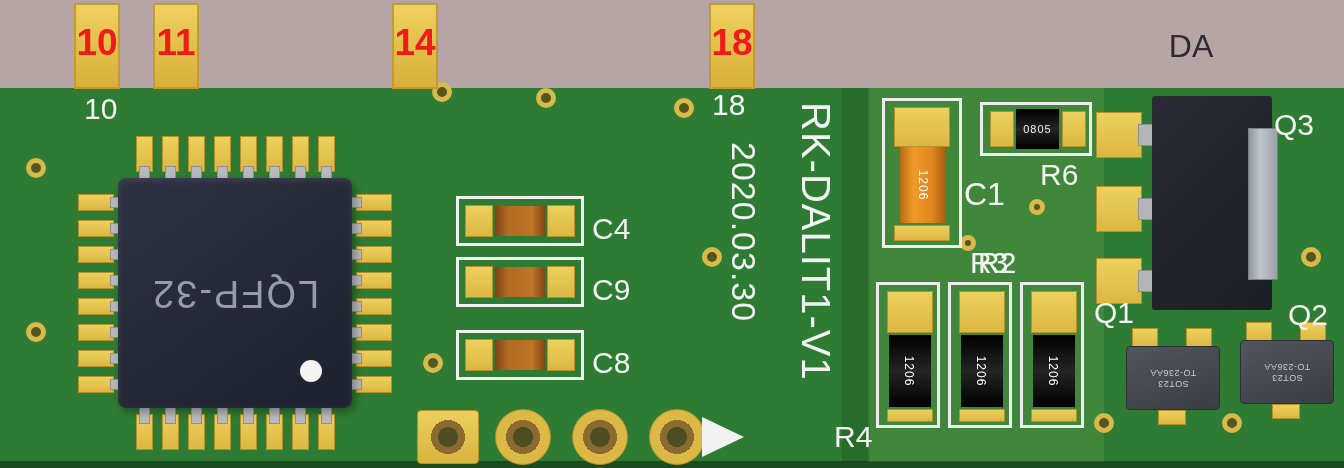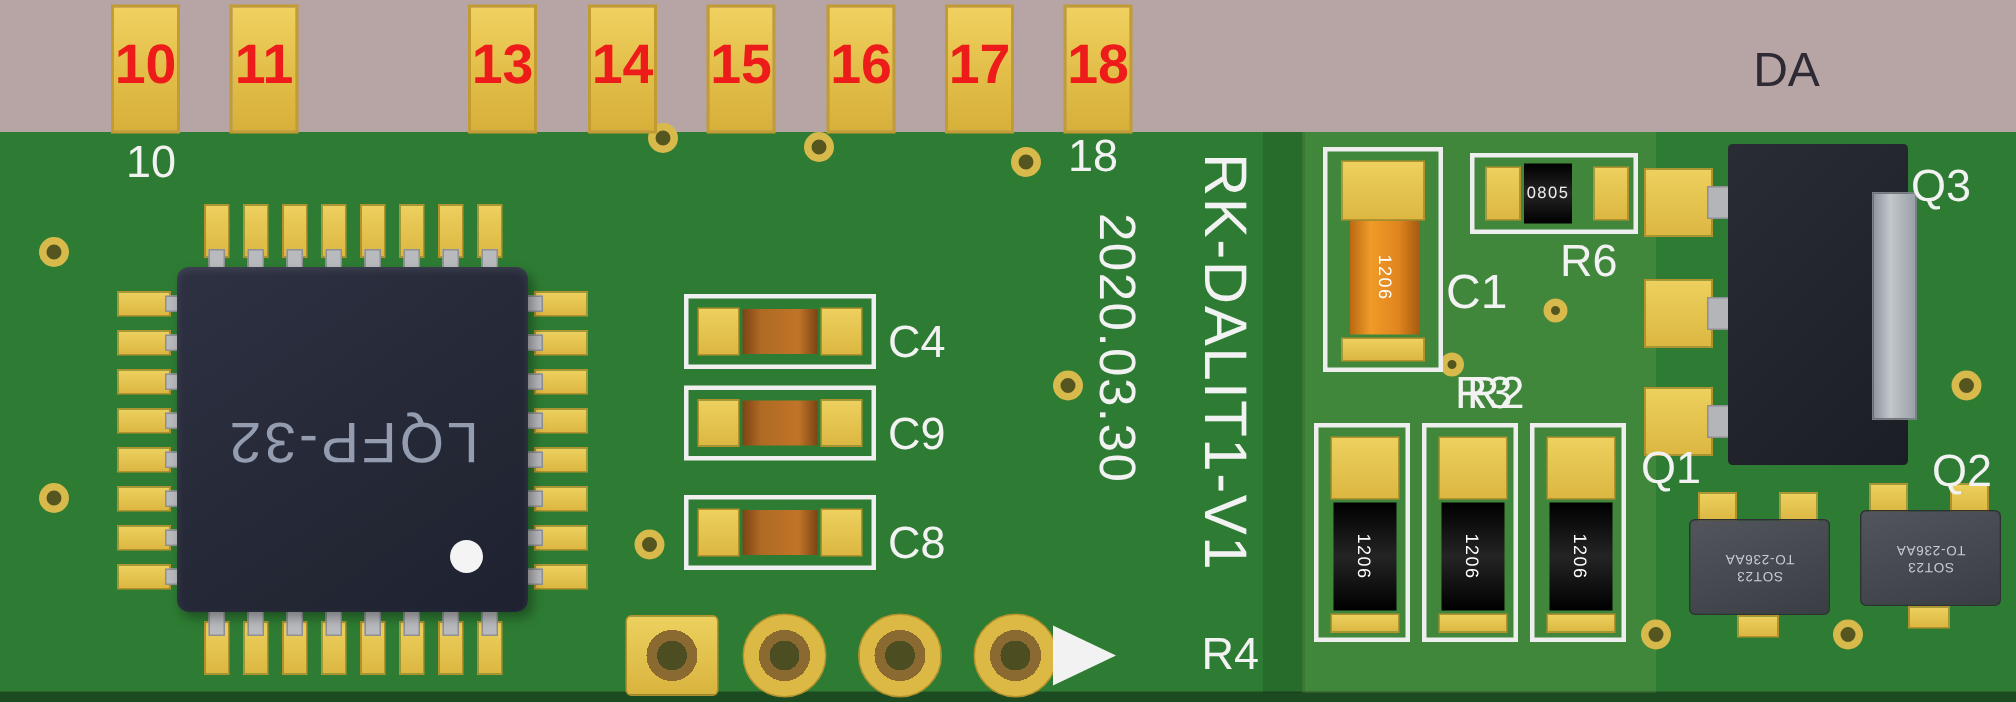--- a/index.html
+++ b/index.html
@@ -123,21 +123,21 @@
     <div class="gpad" style="left:9px;top:6px;width:56px;height:40px"></div>
     <div class="c1body" style="left:15px;top:46px;width:46px;height:76px">
       <span class="vmark" style="width:68px;left:30px;top:4px">1206</span>
     </div>
     <div class="gpad" style="left:9px;top:124px;width:56px;height:16px"></div>
   </div>
   <div class="silk s32" style="left:964px;top:176px">C1</div>
 
   <div class="fp" style="left:980px;top:102px;width:112px;height:54px">
     <div class="gpad" style="left:7px;top:6px;width:24px;height:36px"></div>
-    <div class="rbody" style="left:33px;top:4px;width:32px;height:40px">
+    <div class="rbody" style="left:33px;top:4px;width:43px;height:40px">
       <span class="mark">0805</span>
     </div>
     <div class="gpad" style="left:79px;top:6px;width:24px;height:36px"></div>
   </div>
   <div class="silk s30" style="left:1040px;top:158px">R6</div>
 
   <div class="silk s30" style="left:970px;top:246px">R3</div>
   <div class="silk s30" style="left:978px;top:246px">R2</div>
 
   <div class="fp" style="left:876px;top:282px;width:64px;height:146px">
@@ -154,21 +154,21 @@
     </div>
     <div class="gpad" style="left:8px;top:124px;width:46px;height:13px"></div>
   </div>
   <div class="fp" style="left:1020px;top:282px;width:64px;height:146px">
     <div class="gpad" style="left:8px;top:6px;width:46px;height:42px"></div>
     <div class="rbody" style="left:10px;top:50px;width:42px;height:72px">
       <span class="vmark" style="width:64px;left:27px;top:4px">1206</span>
     </div>
     <div class="gpad" style="left:8px;top:124px;width:46px;height:13px"></div>
   </div>
-  <div class="silk s30" style="left:801px;top:420px">R4</div>
+  <div class="silk s30" style="left:834px;top:420px">R4</div>
 
   <div class="gpad" style="left:1132px;top:328px;width:26px;height:20px"></div>
   <div class="gpad" style="left:1186px;top:328px;width:26px;height:20px"></div>
   <div class="gpad" style="left:1158px;top:410px;width:28px;height:15px"></div>
   <div class="sot" style="left:1126px;top:346px;width:94px;height:64px">
     <div class="sotmark">
       <span>SOT23</span>
       <span>TO-236AA</span>
     </div>
   </div>
@@ -200,34 +200,22 @@
   <div class="cpadr" style="left:495px;top:409px"></div>
   <div class="cpadr" style="left:572px;top:409px"></div>
   <div class="cpadr" style="left:649px;top:409px"></div>
   <div class="tri"></div>
 <div class="edge-pad" style="left: 74px; width: 46px;">
       <div class="pad-num">10</div>
     </div>
     <div class="edge-pad" style="left: 153px; width: 46px;">
       <div class="pad-num">11</div>
     </div>
-    <div class="edge-pad" style="left: 312px; width: 46px;">
-      <div class="pad-num">13</div>
-    </div>
     <div class="edge-pad" style="left: 392px; width: 46px;">
       <div class="pad-num">14</div>
-    </div>
-    <div class="edge-pad" style="left: 471px; width: 46px;">
-      <div class="pad-num">15</div>
-    </div>
-    <div class="edge-pad" style="left: 551px; width: 46px;">
-      <div class="pad-num">16</div>
-    </div>
-    <div class="edge-pad" style="left: 630px; width: 46px;">
-      <div class="pad-num">17</div>
     </div>
     <div class="edge-pad" style="left: 709px; width: 46px;">
       <div class="pad-num">18</div>
     </div>
     <div class="cpad h" style="left: 136px; top: 136px;"></div>
     <div class="cpin v" style="left: 139px; top: 166px;"></div>
     <div class="cpad h" style="left: 136px; top: 414px;"></div>
     <div class="cpin v" style="left: 139px; top: 396px;"></div>
     <div class="cpad h" style="left: 162px; top: 136px;"></div>
     <div class="cpin v" style="left: 165px; top: 166px;"></div>

